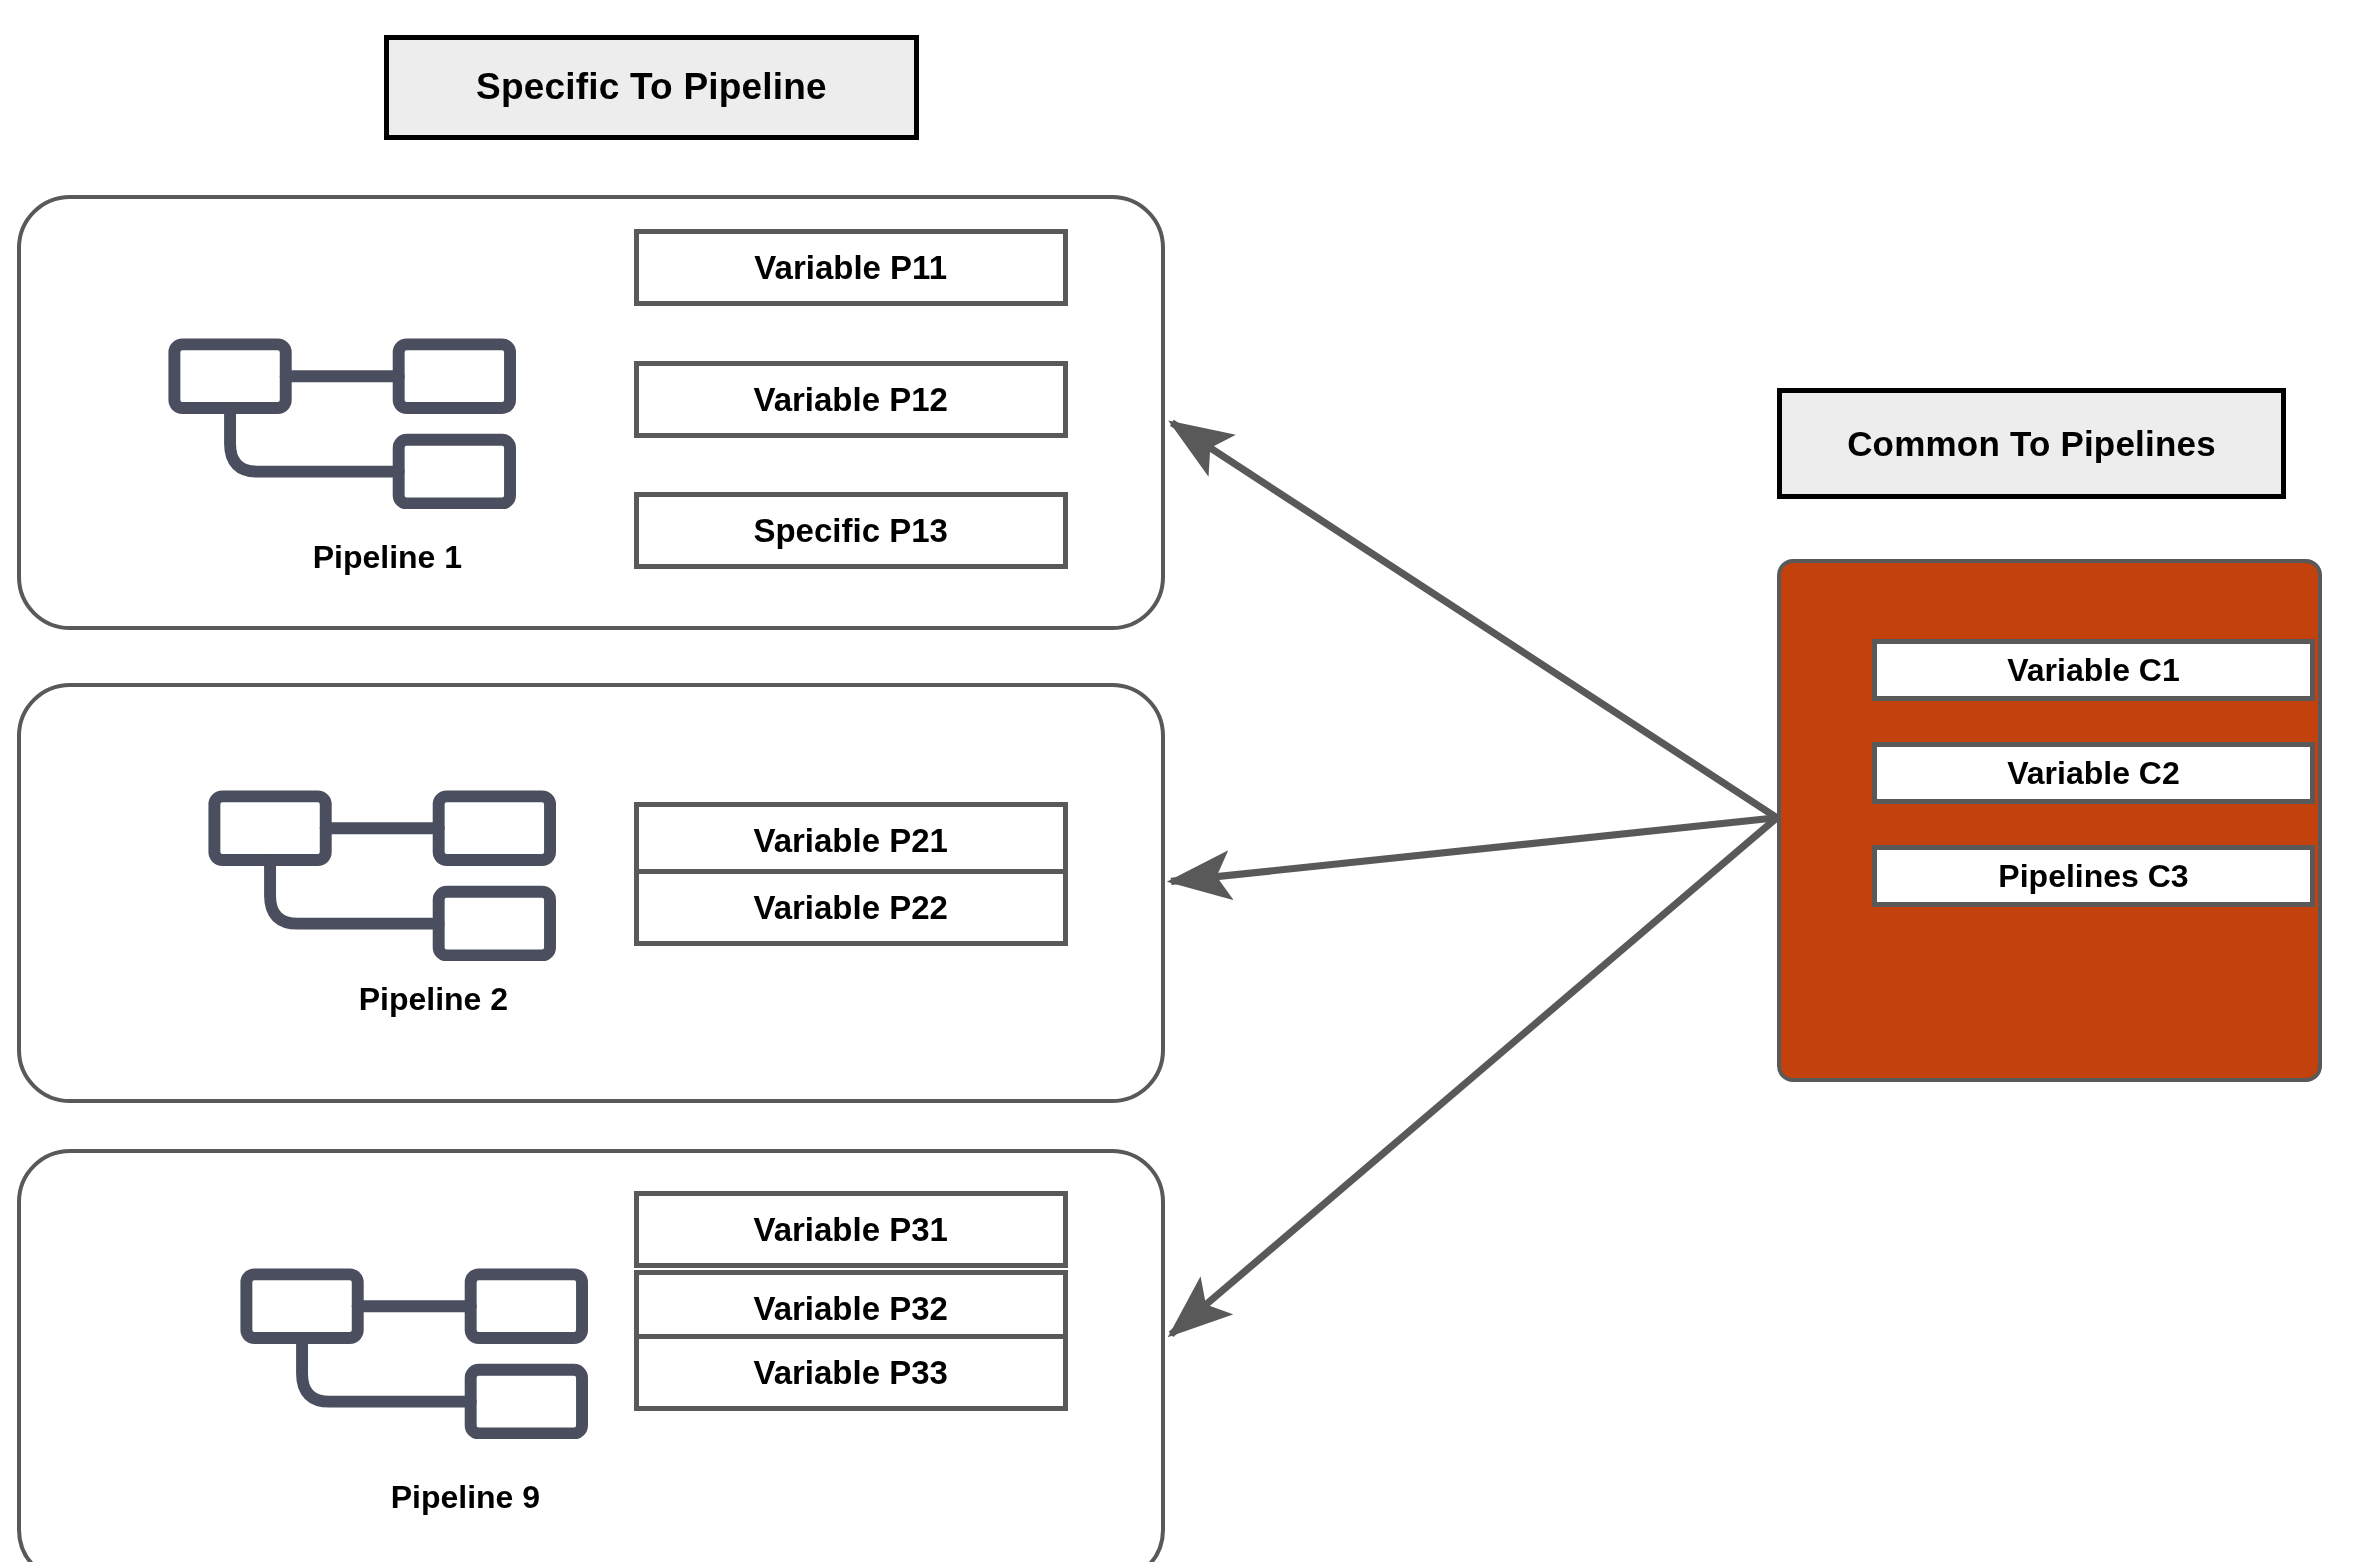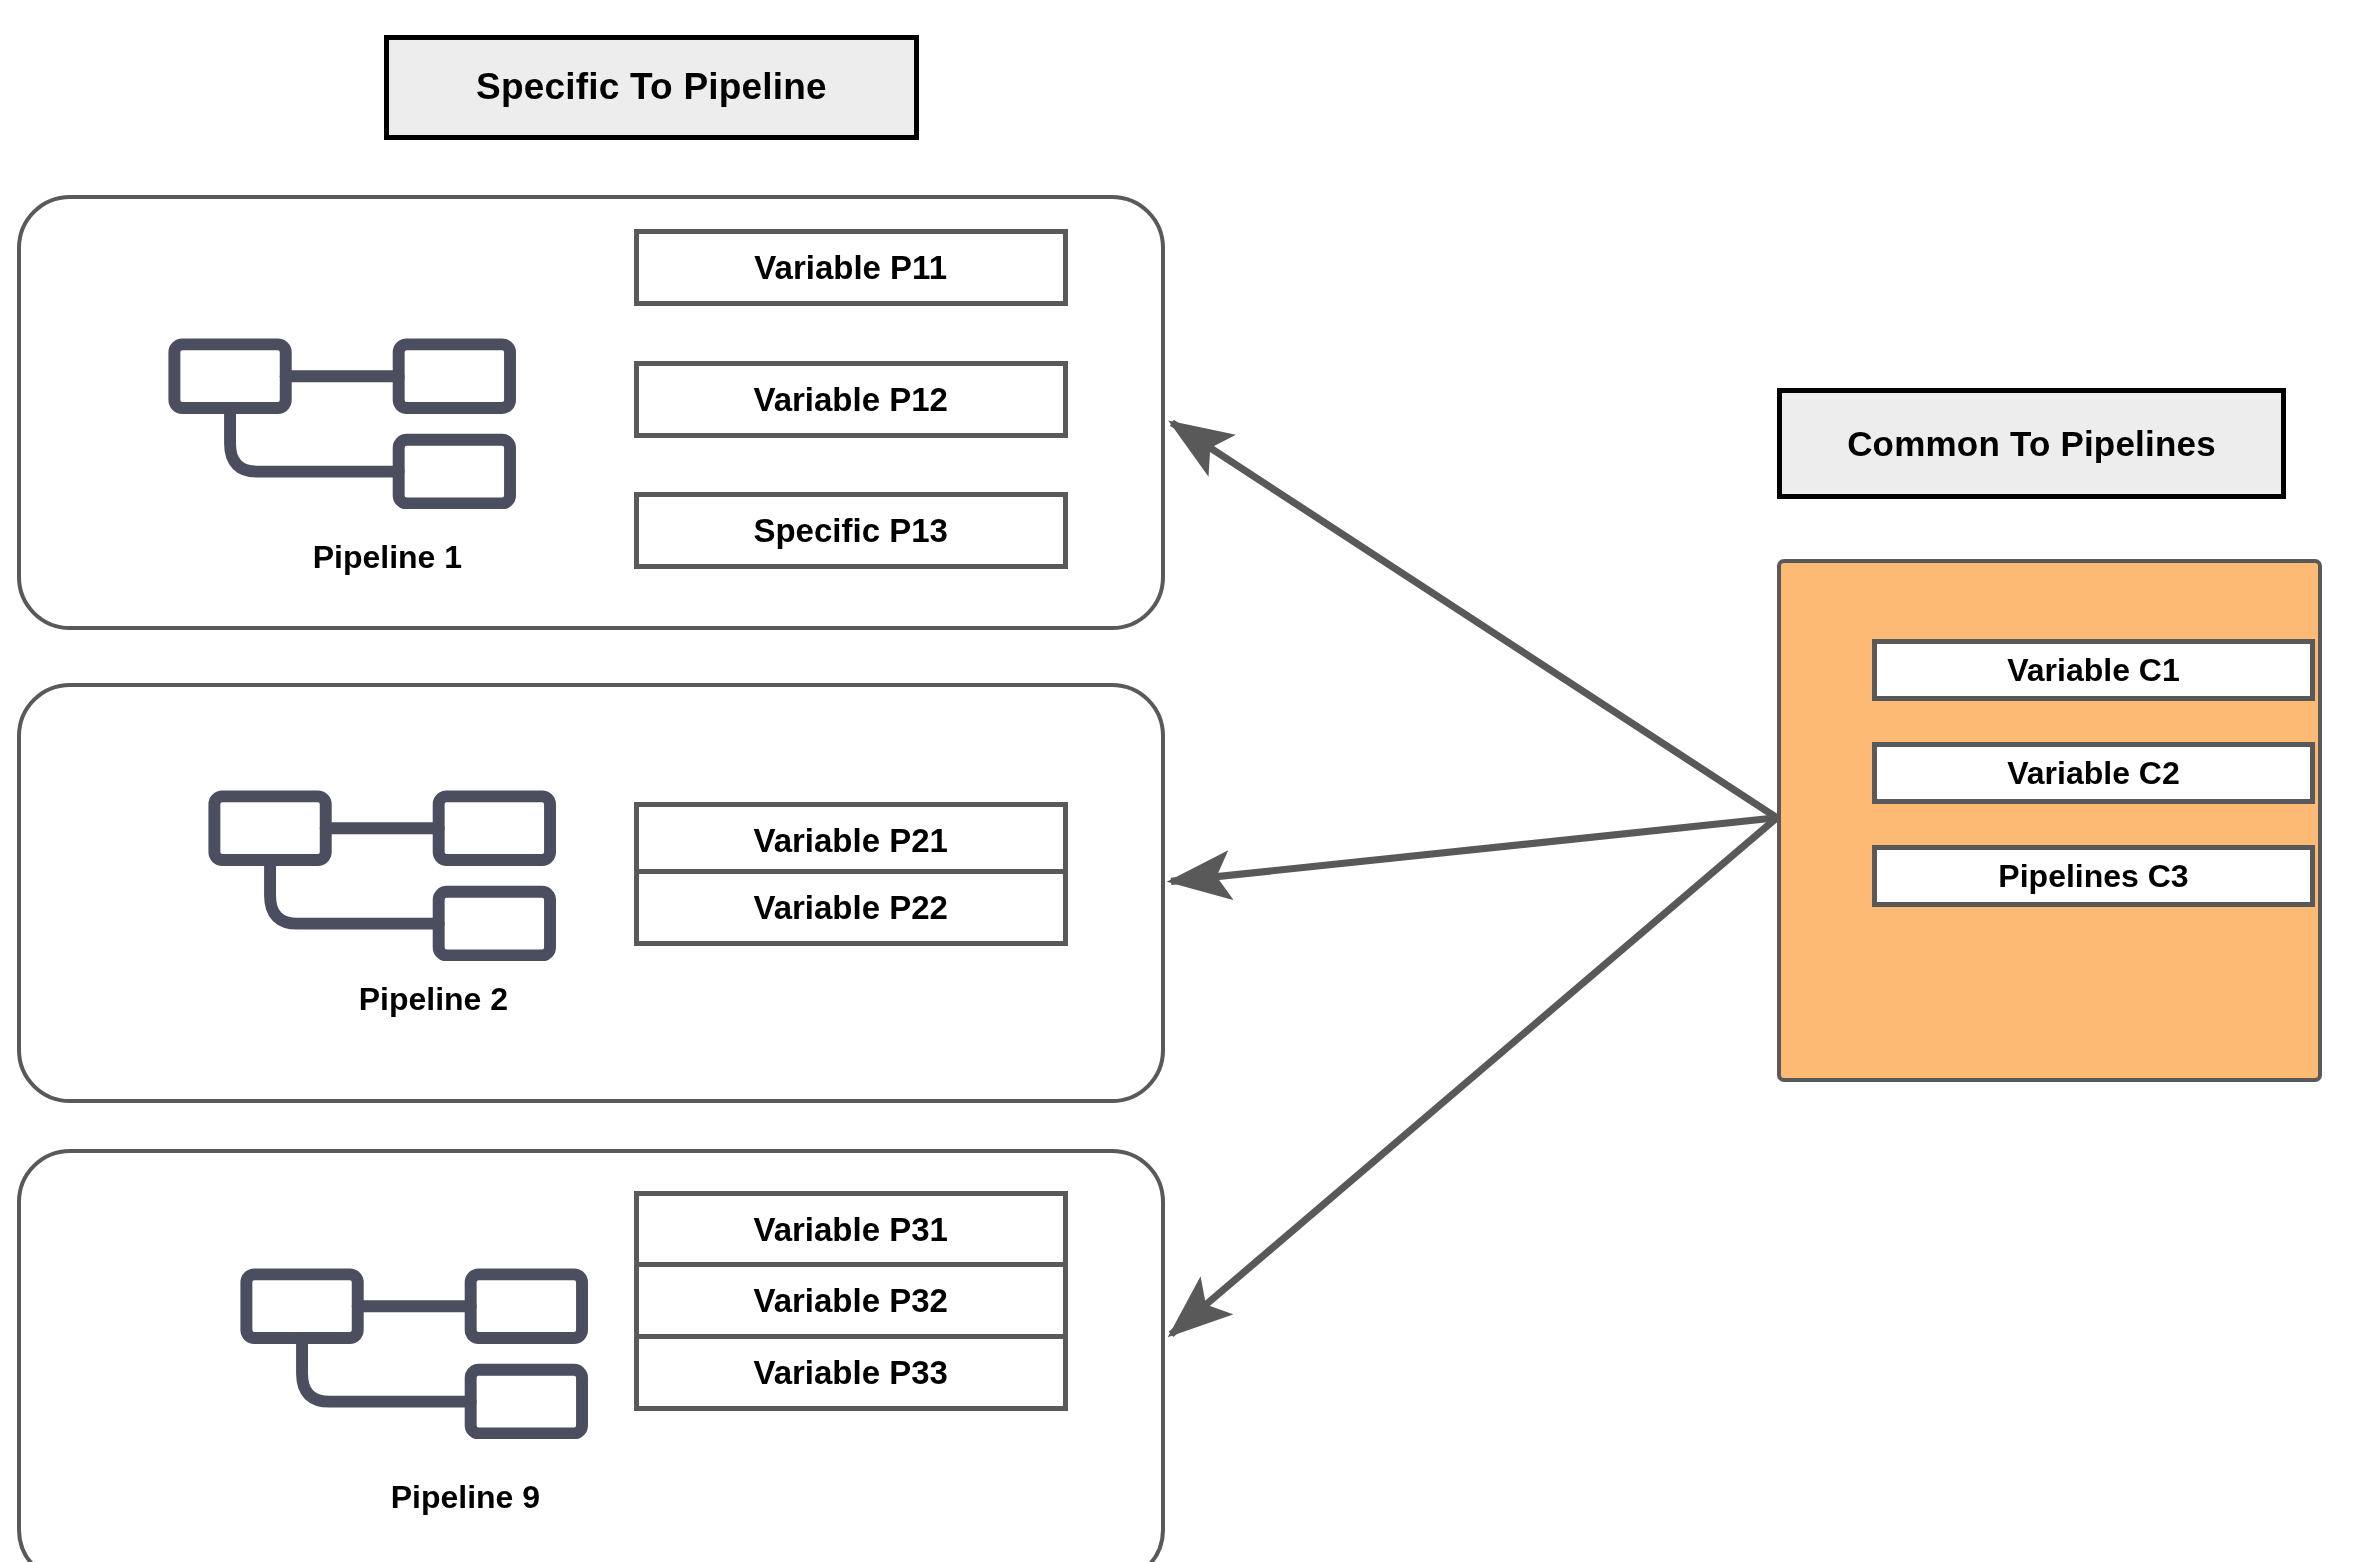--- a/index.html
+++ b/index.html
@@ -110,23 +110,23 @@
   }
 
   
   #common-panel {
     position: absolute;
     box-sizing: border-box;
     left: 1777px;
     top: 559px;
     width: 545px;
     height: 523px;
-    background: #fdba74;
+    background: #c2410c;
     border: 4.8px solid #595959;
-    border-radius: 7px;
+    border-radius: 16px;
     padding-left: 11px;
   }
 
   
   #arrow-layer {
     position: absolute;
     left: 0;
     top: 0;
     width: 2354px;
     height: 1563px;
@@ -187,21 +187,21 @@
         <rect x="290" y="8" width="140" height="80" rx="10"></rect>
         <rect x="290" y="128" width="140" height="80" rx="10"></rect>
         <line x1="148" y1="48" x2="290" y2="48"></line>
         <path d="M 78 88 L 78 133 Q 78 168 113 168 L 290 168"></path>
       </g>
     </svg>
 
     <div class="pipeline-caption" id="pipeline-caption-3">Pipeline 9</div>
 
     <div class="var-box pipeline-var" style="top:38px">Variable P31</div>
-    <div class="var-box pipeline-var" style="top:109px">Variable P32</div>
+    <div class="var-box pipeline-var" style="top:117px">Variable P32</div>
     <div class="var-box pipeline-var" style="top:181px">Variable P33</div>
   </div>
 
   <div id="common-panel">
     <div class="var-box common-var" style="top:76px">Variable C1</div>
     <div class="var-box common-var" style="top:179px">Variable C2</div>
     <div class="var-box common-var" style="top:282px">Pipelines C3</div>
   </div>
 
   <svg id="arrow-layer" viewBox="0 0 2957 1963">

